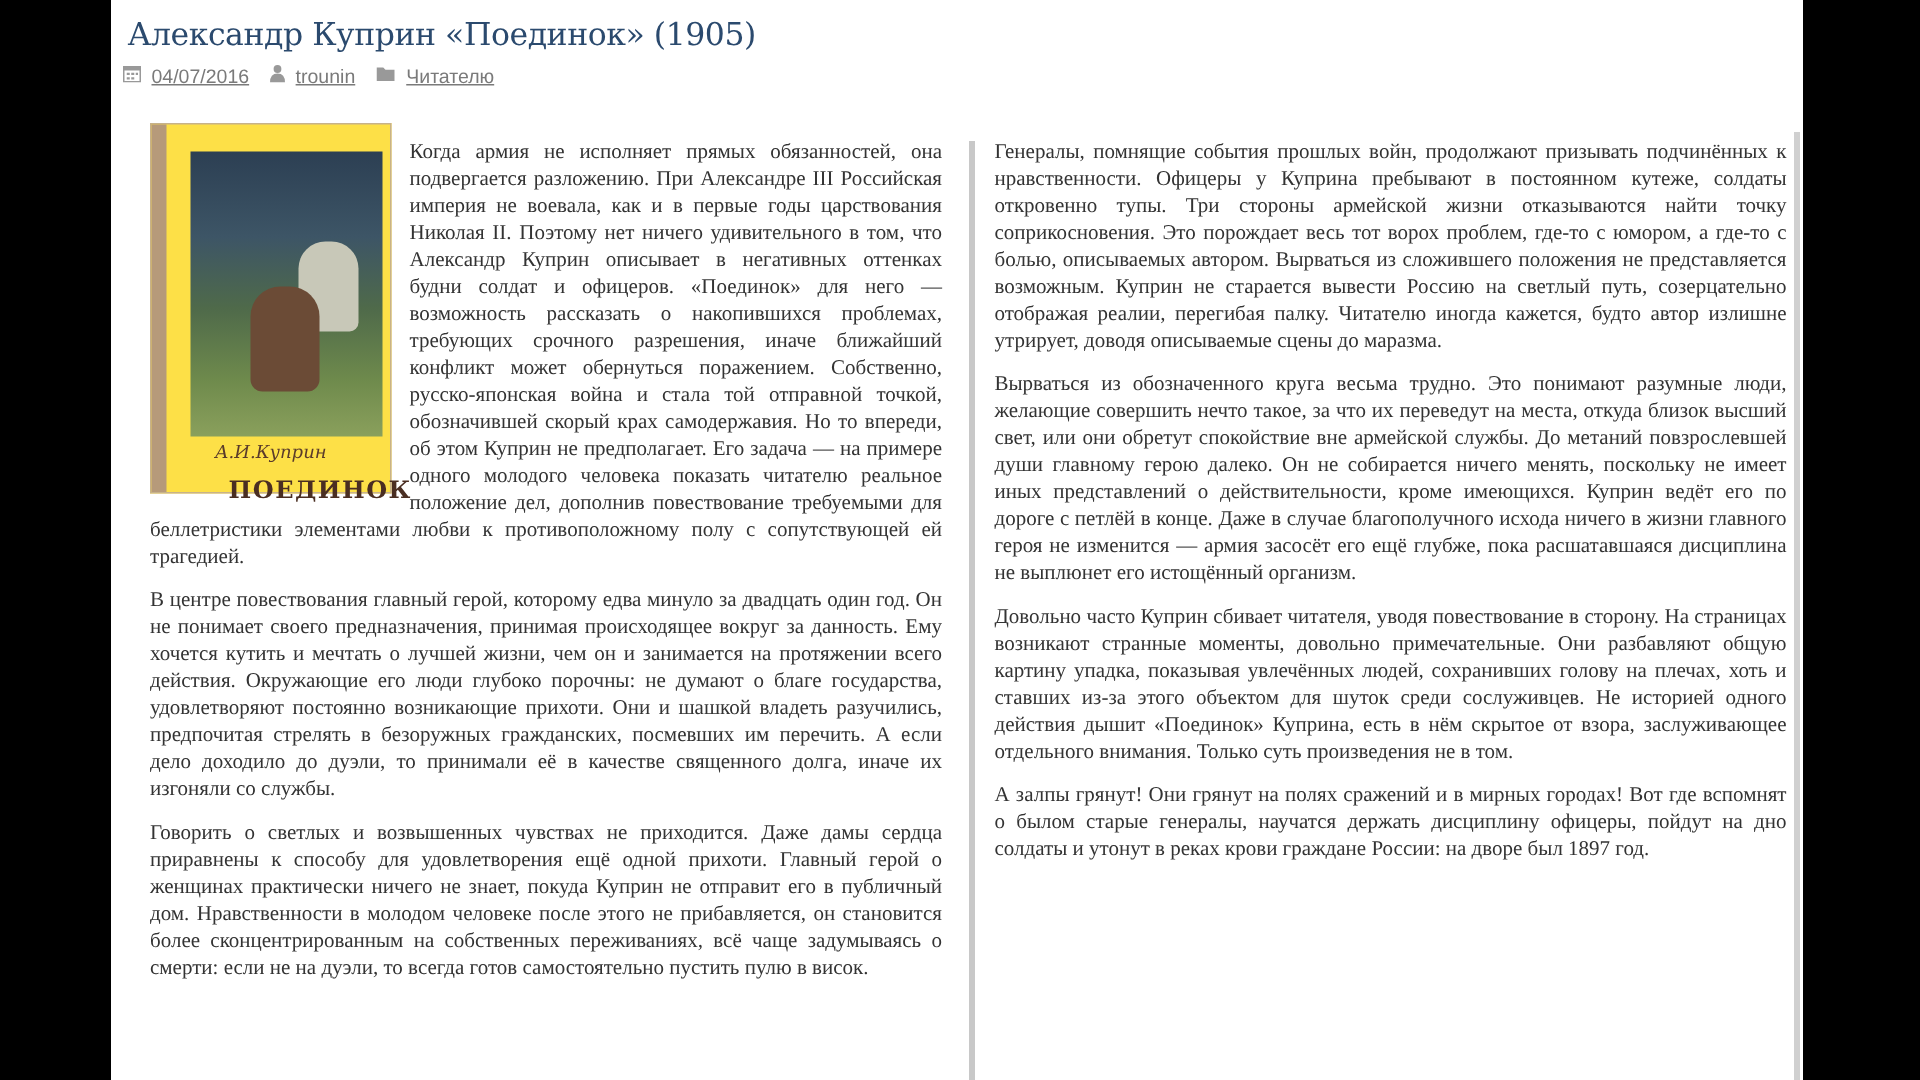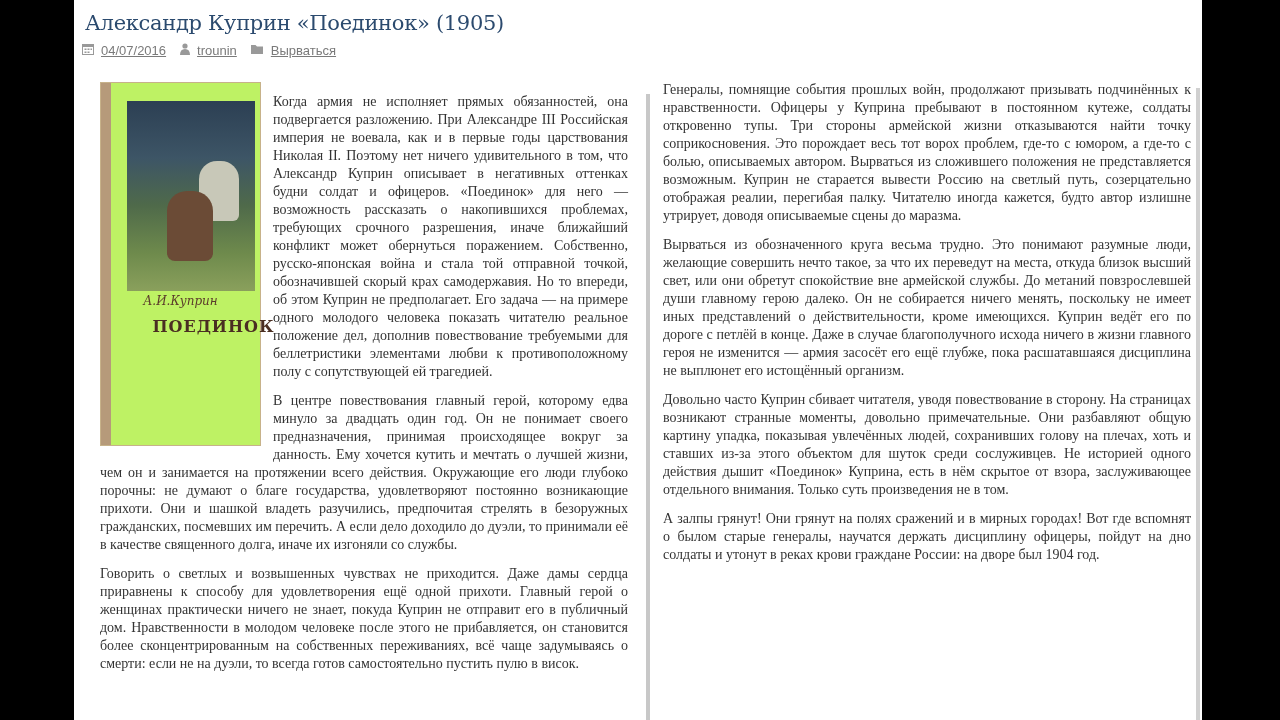--- a/index.html
+++ b/index.html
@@ -4,25 +4,25 @@
 <style>
   html, body { margin:0; padding:0; }
   body { width:1280px; height:720px; background:#000; overflow:hidden; position:relative; font-family:"DejaVu Sans", sans-serif; }
   .page { position:absolute; left:74px; top:0; width:1128px; height:720px; background:#fff; }
   .title { position:absolute; left:6px; top:6px; margin:5px; font-family:"DejaVu Serif", serif; font-weight:normal; font-size:21px; color:#2b4a6e; letter-spacing:-0.3px; }
   .meta { position:absolute; left:8px; top:43px; font-family:"Liberation Sans", sans-serif; font-size:13px; color:#7a7a7a; display:flex; align-items:center; }
   .meta a { color:#7a7a7a; }
   .meta .ico { display:inline-block; margin-right:7px; color:#9a9a9a; font-size:12px; }
   .meta .sep { width:14px; }
   .col-left { position:absolute; left:26px; top:93px; width:528px; }
-  .col-right { position:absolute; left:589px; top:81px; width:528px; }
+  .col-right { position:absolute; left:589px; top:93px; width:528px; }
   .divider { position:absolute; left:572px; top:94px; width:4px; height:626px; background:#c8c8c8; }
   .scrollbar { position:absolute; left:1122px; top:88px; width:4px; height:632px; background:#d0d0d0; }
   p.txt { margin:0 0 11px 0; font-family:Liberation Serif, serif; font-size:14px; line-height:18px; color:#333; text-align:justify; }
-  .cover { float:left; width:161px; height:364px; margin:-11px 12px 4px 0; position:relative; background:#bef264; border:1px solid #c7b28a; box-sizing:border-box; }
+  .cover { float:left; width:161px; height:247px; margin:-11px 12px 4px 0; position:relative; background:#fde047; border:1px solid #c7b28a; box-sizing:border-box; }
   .cover .spine { position:absolute; left:0; top:0; width:10px; height:100%; background:#b69a7a; }
   .cover .art { position:absolute; left:26px; top:18px; width:128px; height:190px; background:linear-gradient(180deg,#2c3f53 0%,#3d5566 30%,#4f6a4a 55%,#6e8a4c 80%,#8aa05c 100%); }
   .cover .fig1 { position:absolute; left:40px; top:90px; width:46px; height:70px; border-radius:20px 20px 8px 8px; background:#6b4b36; }
   .cover .fig2 { position:absolute; left:72px; top:60px; width:40px; height:60px; border-radius:18px 18px 6px 6px; background:#c8c8b8; }
   .cover .author { position:absolute; left:0; width:100%; top:211px; text-align:center; font-family:"DejaVu Serif", serif; font-style:italic; font-size:12px; color:#5a3b2a; }
   .cover .book { position:absolute; left:0; width:100%; top:234px; text-align:center; font-family:"DejaVu Serif", serif; font-weight:bold; font-size:16px; color:#4a2e22; letter-spacing:1px;padding-left:33px; }
   .signature { font-style:italic; }
 </style>
 </head>
 <body>
@@ -50,21 +50,21 @@
           <path d="M0 12 Q0 6 5 6 Q10 6 10 12 Z" fill="#999"></path>
         </svg>
     </span>
     <a href="#">trounin</a>
     <span class="sep"></span>
     <span class="ico">
       <svg width="13" height="11" viewBox="0 0 13 11">
           <path d="M0 1 H4.5 L6 2.5 H12 V10 H0 Z" fill="#999"></path>
         </svg>
     </span>
-    <a href="#">Вырваться</a>
+    <a href="#">Читателю</a>
   </div>
 
   <div class="col-left">
     <div class="cover">
       <div class="spine"></div>
       <div class="art">
         <div class="fig2"></div>
         <div class="fig1"></div>
       </div>
       <div class="author">А.И.Куприн</div>
@@ -74,17 +74,17 @@
     <p class="txt">В центре повествования главный герой, которому едва минуло за двадцать один год. Он не понимает своего предназначения, принимая происходящее вокруг за данность. Ему хочется кутить и мечтать о лучшей жизни, чем он и занимается на протяжении всего действия. Окружающие его люди глубоко порочны: не думают о благе государства, удовлетворяют постоянно возникающие прихоти. Они и шашкой владеть разучились, предпочитая стрелять в безоружных гражданских, посмевших им перечить. А если дело доходило до дуэли, то принимали её в качестве священного долга, иначе их изгоняли со службы.</p>
     <p class="txt">Говорить о светлых и возвышенных чувствах не приходится. Даже дамы сердца приравнены к способу для удовлетворения ещё одной прихоти. Главный герой о женщинах практически ничего не знает, покуда Куприн не отправит его в публичный дом. Нравственности в молодом человеке после этого не прибавляется, он становится более сконцентрированным на собственных переживаниях, всё чаще задумываясь о смерти: если не на дуэли, то всегда готов самостоятельно пустить пулю в висок.</p>
   </div>
 
   <div class="divider"></div>
 
   <div class="col-right">
     <p class="txt">Генералы, помнящие события прошлых войн, продолжают призывать подчинённых к нравственности. Офицеры у Куприна пребывают в постоянном кутеже, солдаты откровенно тупы. Три стороны армейской жизни отказываются найти точку соприкосновения. Это порождает весь тот ворох проблем, где-то с юмором, а где-то с болью, описываемых автором. Вырваться из сложившего положения не представляется возможным. Куприн не старается вывести Россию на светлый путь, созерцательно отображая реалии, перегибая палку. Читателю иногда кажется, будто автор излишне утрирует, доводя описываемые сцены до маразма.</p>
     <p class="txt">Вырваться из обозначенного круга весьма трудно. Это понимают разумные люди, желающие совершить нечто такое, за что их переведут на места, откуда близок высший свет, или они обретут спокойствие вне армейской службы. До метаний повзрослевшей души главному герою далеко. Он не собирается ничего менять, поскольку не имеет иных представлений о действительности, кроме имеющихся. Куприн ведёт его по дороге с петлёй в конце. Даже в случае благополучного исхода ничего в жизни главного героя не изменится — армия засосёт его ещё глубже, пока расшатавшаяся дисциплина не выплюнет его истощённый организм.</p>
     <p class="txt">Довольно часто Куприн сбивает читателя, уводя повествование в сторону. На страницах возникают странные моменты, довольно примечательные. Они разбавляют общую картину упадка, показывая увлечённых людей, сохранивших голову на плечах, хоть и ставших из-за этого объектом для шуток среди сослуживцев. Не историей одного действия дышит «Поединок» Куприна, есть в нём скрытое от взора, заслуживающее отдельного внимания. Только суть произведения не в том.</p>
-    <p class="txt">А залпы грянут! Они грянут на полях сражений и в мирных городах! Вот где вспомнят о былом старые генералы, научатся держать дисциплину офицеры, пойдут на дно солдаты и утонут в реках крови граждане России: на дворе был 1904 год.</p>
+    <p class="txt">А залпы грянут! Они грянут на полях сражений и в мирных городах! Вот где вспомнят о былом старые генералы, научатся держать дисциплину офицеры, пойдут на дно солдаты и утонут в реках крови граждане России: на дворе был 1897 год.</p>
   </div>
 
   <div class="scrollbar"></div>
 </div>
 
 </body></html>

